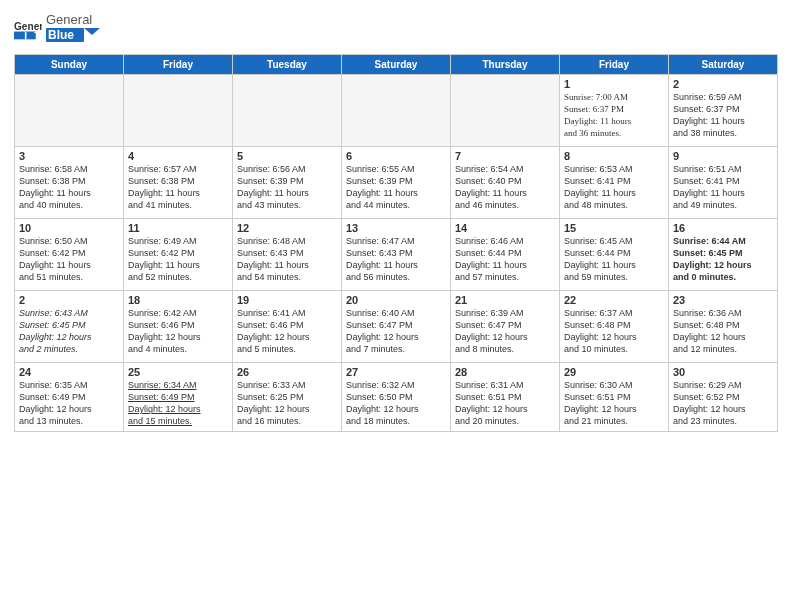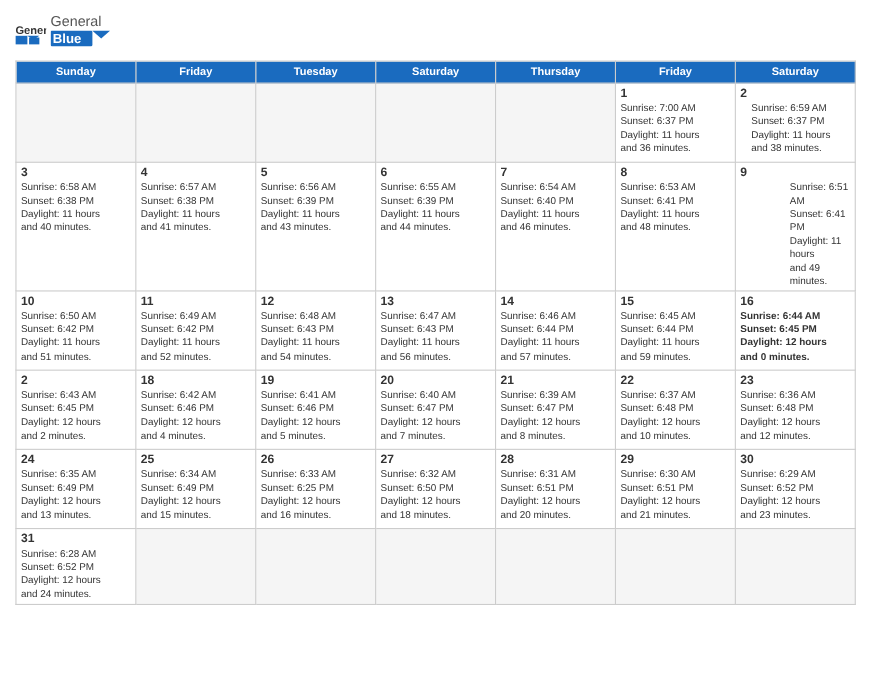--- a/index.html
+++ b/index.html
@@ -124,28 +124,28 @@
     </thead>
     <tbody id="calendar-body">
     <tr>
           <td class="empty"></td>
           <td class="empty"></td>
           <td class="empty"></td>
           <td class="empty"></td>
           <td class="empty"></td>
           <td>
             <span class="day-num">1</span>
-            <div class="day-info" style="white-space: pre-line;">Sunrise: 7:00 AM
+            <div class="day-info" style="white-space: pre-line; font-family: Liberation Serif, serif;">Sunrise: 7:00 AM
 Sunset: 6:37 PM
 Daylight: 11 hours
 and 36 minutes.</div>
           </td>
           <td>
             <span class="day-num">2</span>
-            <div class="day-info" style="white-space: pre-line; margin-left: 10px;">Sunrise: 6:59 AM
+            <div class="day-info" style="white-space: pre-line;">Sunrise: 6:59 AM
 Sunset: 6:37 PM
 Daylight: 11 hours
 and 38 minutes.</div>
           </td>
         </tr>
         <tr>
           <td>
             <span class="day-num">3</span>
             <div class="day-info" style="white-space: pre-line;">Sunrise: 6:58 AM
 Sunset: 6:38 PM
@@ -182,21 +182,21 @@
           </td>
           <td>
             <span class="day-num">8</span>
             <div class="day-info" style="white-space: pre-line;">Sunrise: 6:53 AM
 Sunset: 6:41 PM
 Daylight: 11 hours
 and 48 minutes.</div>
           </td>
           <td>
             <span class="day-num">9</span>
-            <div class="day-info" style="white-space: pre-line; margin-left: 45px;">Sunrise: 6:51 AM
+            <div class="day-info" style="white-space: pre-line;">Sunrise: 6:51 AM
 Sunset: 6:41 PM
 Daylight: 11 hours
 and 49 minutes.</div>
           </td>
         </tr>
         <tr>
           <td>
             <span class="day-num">10</span>
             <div class="day-info" style="white-space: pre-line;">Sunrise: 6:50 AM
 Sunset: 6:42 PM
@@ -242,21 +242,21 @@
             <span class="day-num">16</span>
             <div class="day-info" style="white-space: pre-line; font-weight: bold;">Sunrise: 6:44 AM
 Sunset: 6:45 PM
 Daylight: 12 hours
 and 0 minutes.</div>
           </td>
         </tr>
         <tr>
           <td>
             <span class="day-num">2</span>
-            <div class="day-info" style="white-space: pre-line;">Sunrise: 6:43 AM
+            <div class="day-info" style="white-space: pre-line; font-style: italic;">Sunrise: 6:43 AM
 Sunset: 6:45 PM
 Daylight: 12 hours
 and 2 minutes.</div>
           </td>
           <td>
             <span class="day-num">18</span>
             <div class="day-info" style="white-space: pre-line;">Sunrise: 6:42 AM
 Sunset: 6:46 PM
 Daylight: 12 hours
 and 4 minutes.</div>
@@ -300,21 +300,21 @@
         <tr>
           <td>
             <span class="day-num">24</span>
             <div class="day-info" style="white-space: pre-line;">Sunrise: 6:35 AM
 Sunset: 6:49 PM
 Daylight: 12 hours
 and 13 minutes.</div>
           </td>
           <td>
             <span class="day-num">25</span>
-            <div class="day-info" style="white-space: pre-line;">Sunrise: 6:34 AM
+            <div class="day-info" style="white-space: pre-line; text-decoration: underline;">Sunrise: 6:34 AM
 Sunset: 6:49 PM
 Daylight: 12 hours
 and 15 minutes.</div>
           </td>
           <td>
             <span class="day-num">26</span>
             <div class="day-info" style="white-space: pre-line;">Sunrise: 6:33 AM
 Sunset: 6:25 PM
 Daylight: 12 hours
 and 16 minutes.</div>
@@ -340,31 +340,16 @@
 Daylight: 12 hours
 and 21 minutes.</div>
           </td>
           <td>
             <span class="day-num">30</span>
             <div class="day-info" style="white-space: pre-line;">Sunrise: 6:29 AM
 Sunset: 6:52 PM
 Daylight: 12 hours
 and 23 minutes.</div>
           </td>
-        </tr>
-        <tr>
-          <td>
-            <span class="day-num">31</span>
-            <div class="day-info" style="white-space: pre-line;">Sunrise: 6:28 AM
-Sunset: 6:52 PM
-Daylight: 12 hours
-and 24 minutes.</div>
-          </td>
-          <td class="empty"></td>
-          <td class="empty"></td>
-          <td class="empty"></td>
-          <td class="empty"></td>
-          <td class="empty"></td>
-          <td class="empty"></td>
         </tr>
       </tbody>
   </table>
 </div>
 
 </body></html>

